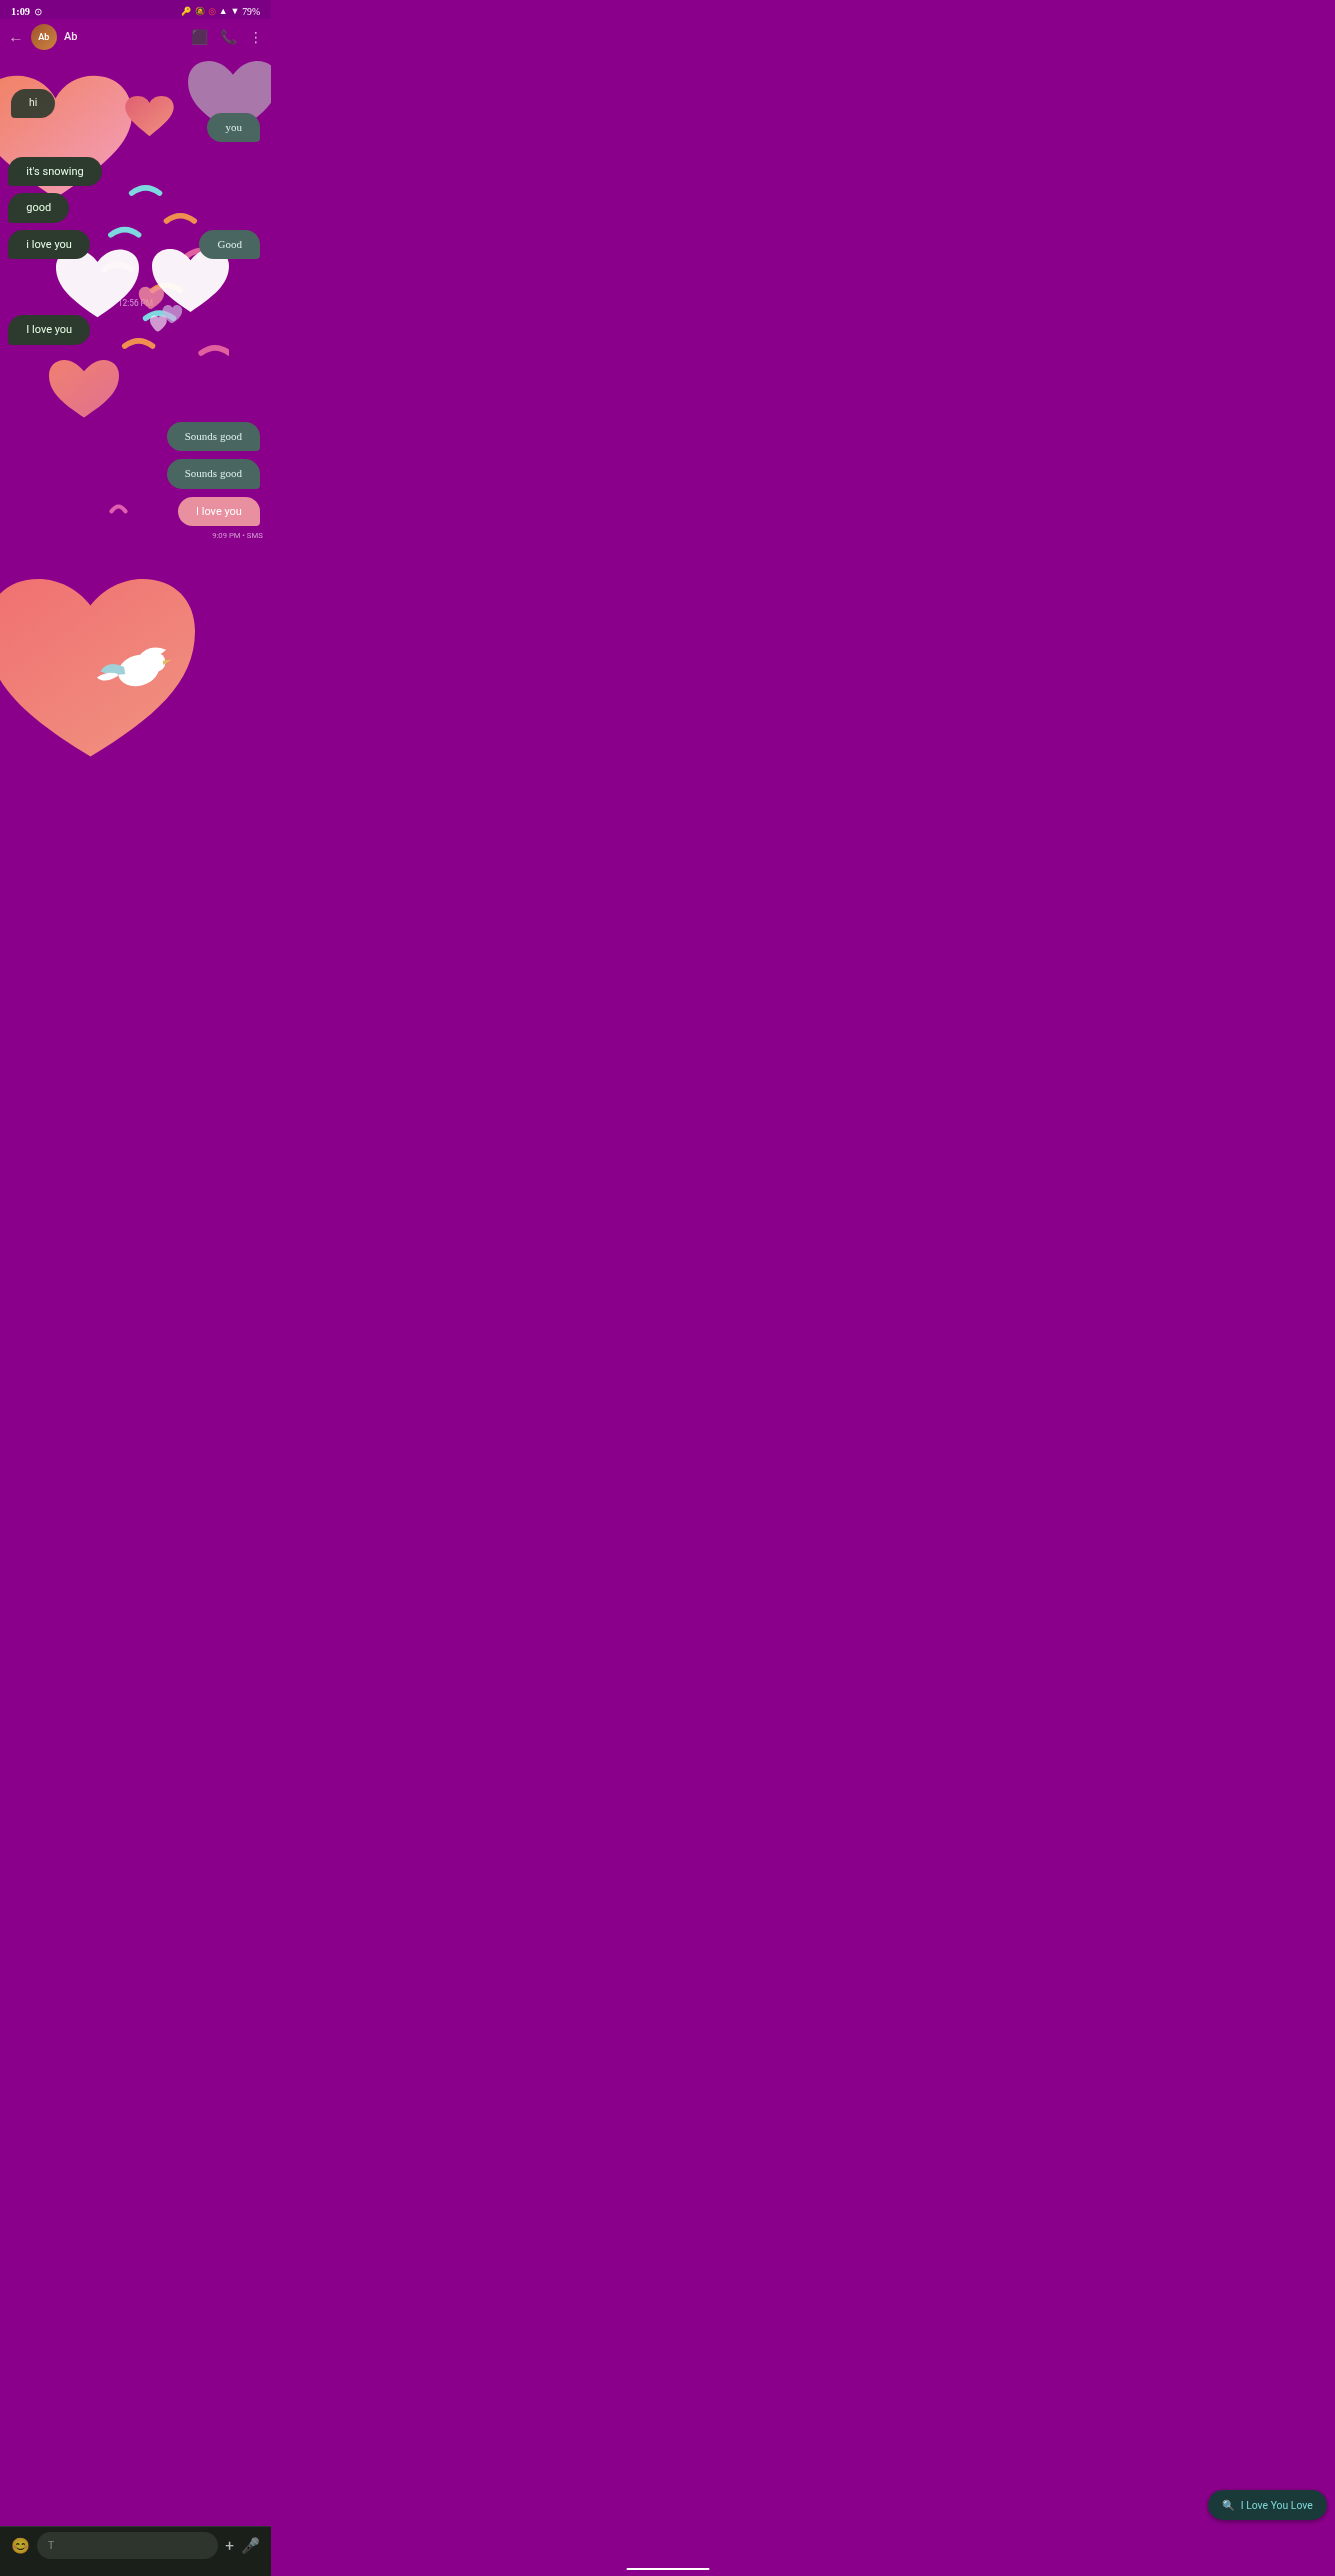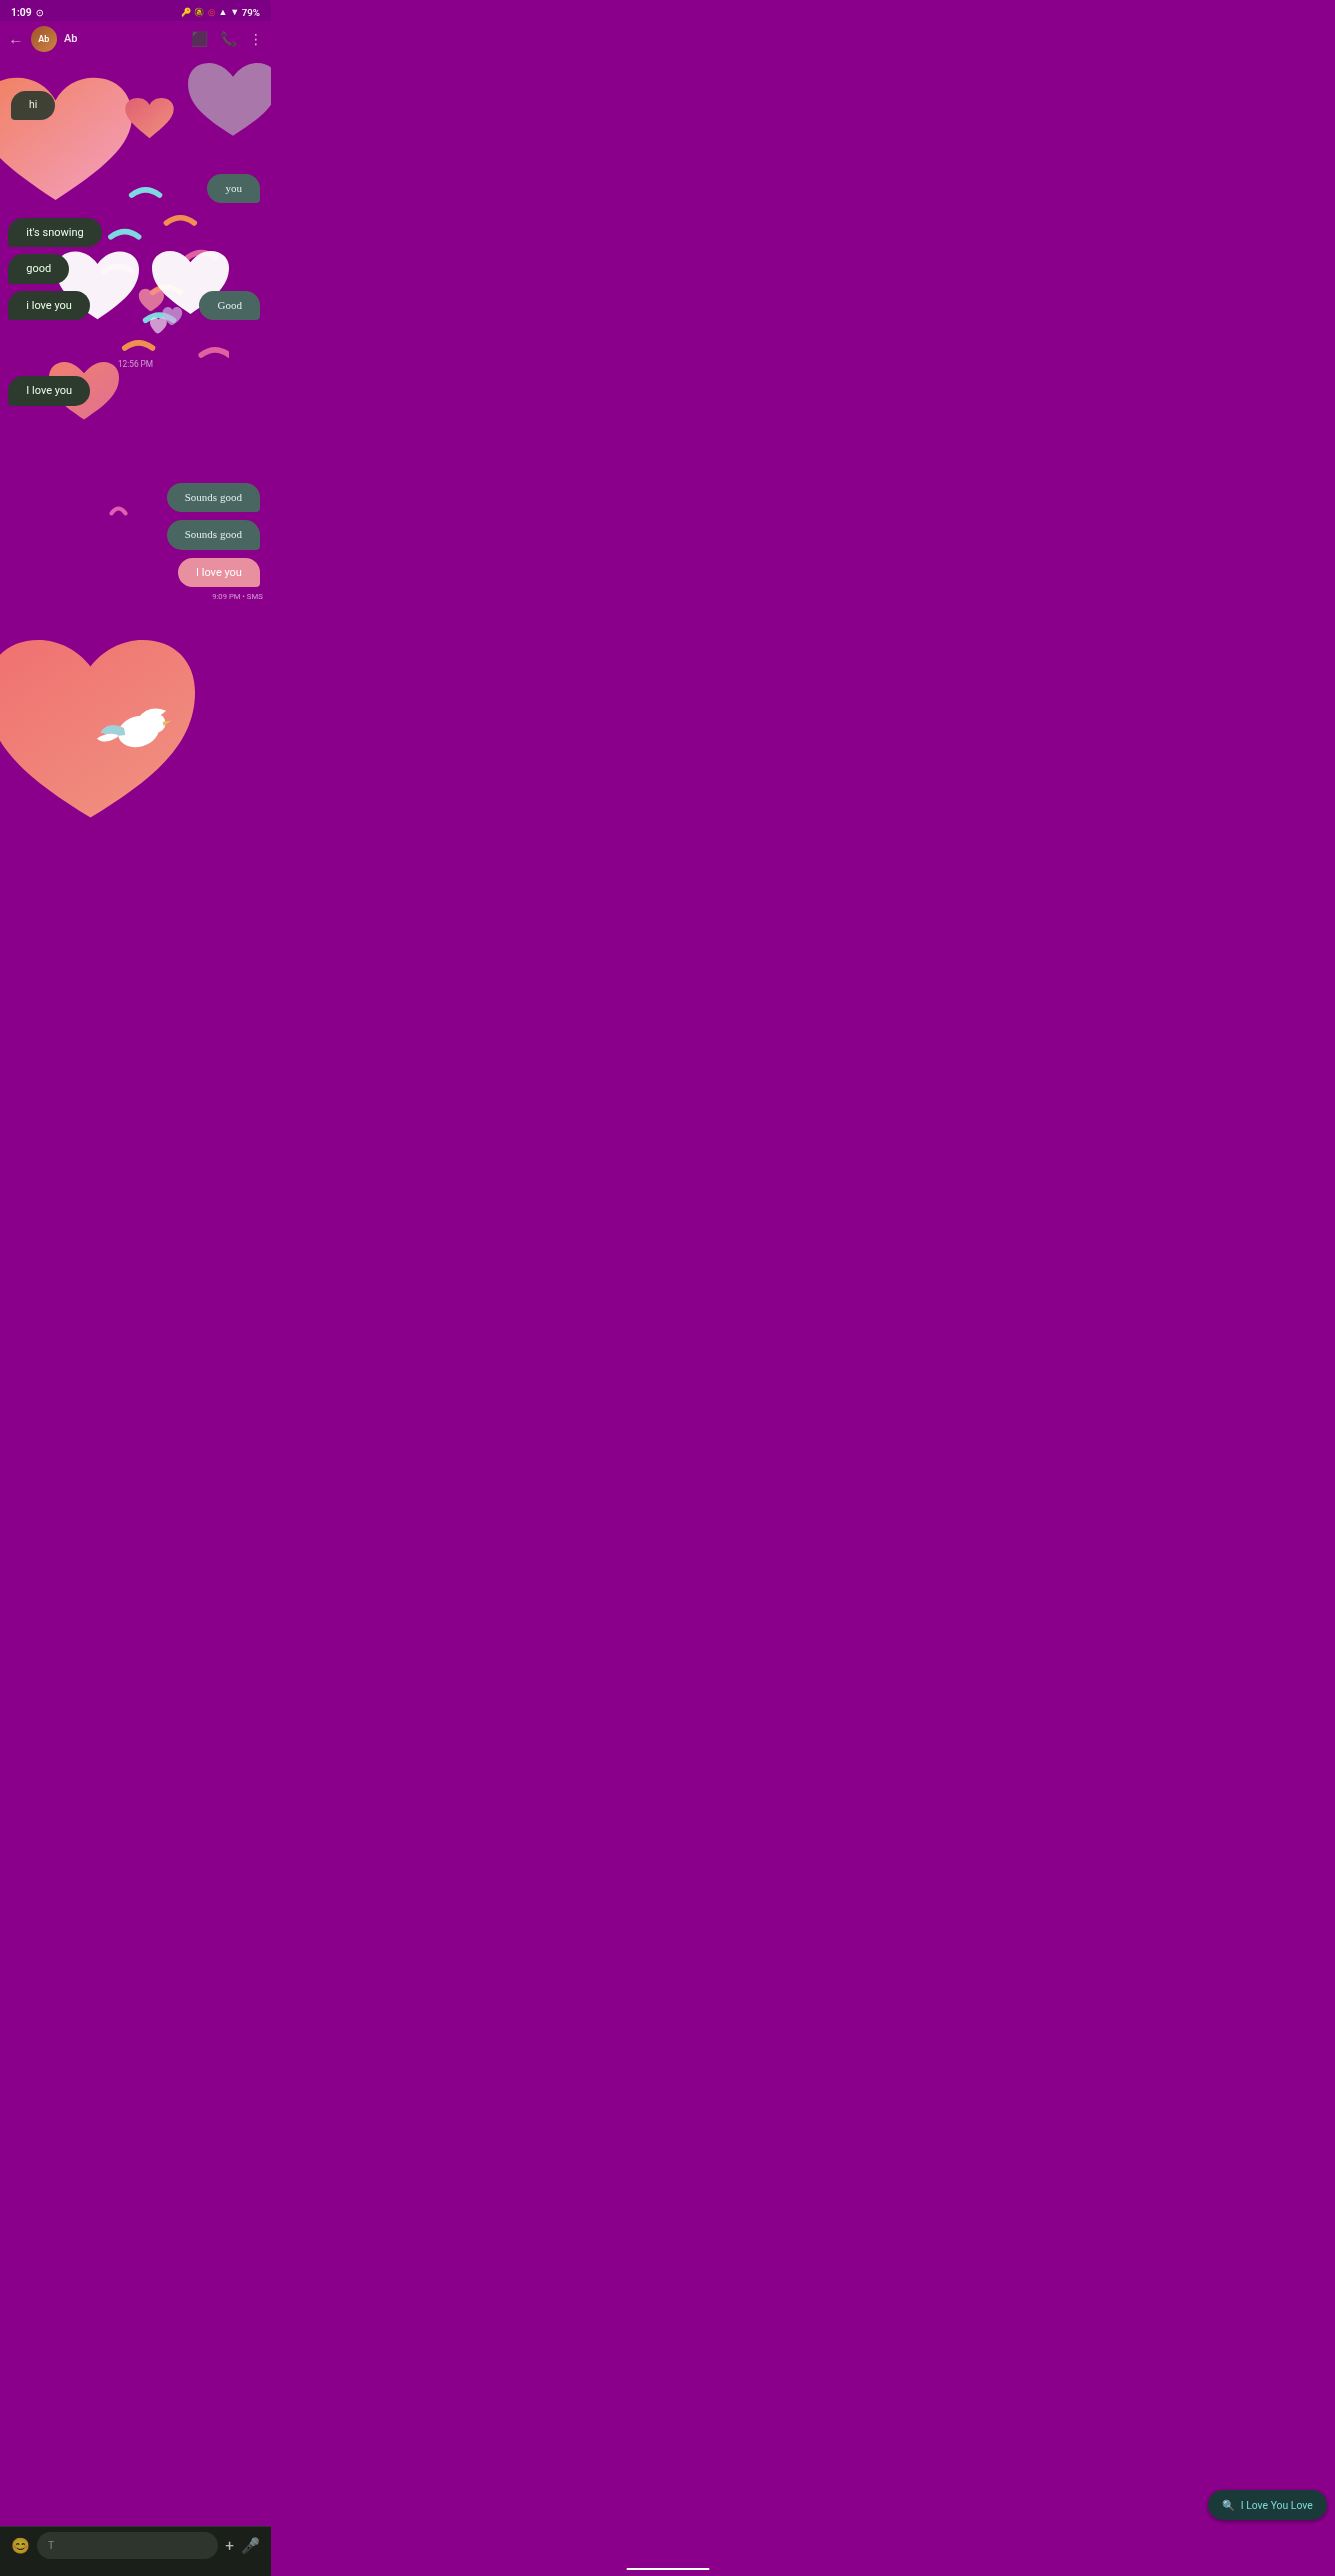--- a/index.html
+++ b/index.html
@@ -17,20 +17,21 @@
     
     .status-bar {
       display: flex;
       justify-content: space-between;
       align-items: center;
       padding: 5.6px 11px 2.8px;
       color: white;
       font-size: 9.7px;
       font-weight: 500;
       background: rgba(100,0,120,0.4);
+      font-family: Liberation Serif, serif;
     }
 
     .status-left { display: flex; align-items: center; gap: 4.2px; }
     .status-right { display: flex; align-items: center; gap: 2.8px; }
     .status-time { font-size: 10.4px; font-weight: 600; }
 
     
     .top-nav {
       display: flex;
       align-items: center;
@@ -363,21 +364,21 @@
       <path d="M70,40 Q85,20 110,30 Q95,45 70,40Z" fill="white"></path>
 
       <path d="M40,68 Q20,80 10,70 Q25,60 40,65Z" fill="white"></path>
     </svg>
   </div>
 
   <div class="msg-row-left" style="margin-top: 7px; margin-left:2.8px;">
     <span class="msg-bubble msg-received" style="font-size:10.4px; opacity:0.9;">hi</span>
   </div>
 
-  <div class="msg-row-left" style="margin-top:94px;">
+  <div class="msg-row-left" style="margin-top:35px;">
     <span class="msg-bubble msg-received">it's snowing</span>
   </div>
 
   <div class="msg-row-left" style="margin-top:2.8px;">
     <span class="msg-bubble msg-received">good</span>
   </div>
 
   <div class="msg-row-left" style="margin-top:2.8px;">
     <span class="msg-bubble msg-received">i love you</span>
   </div>

